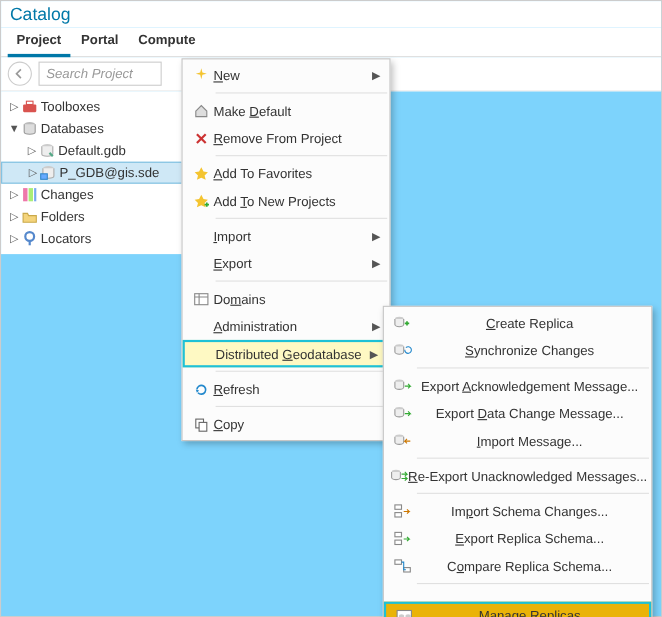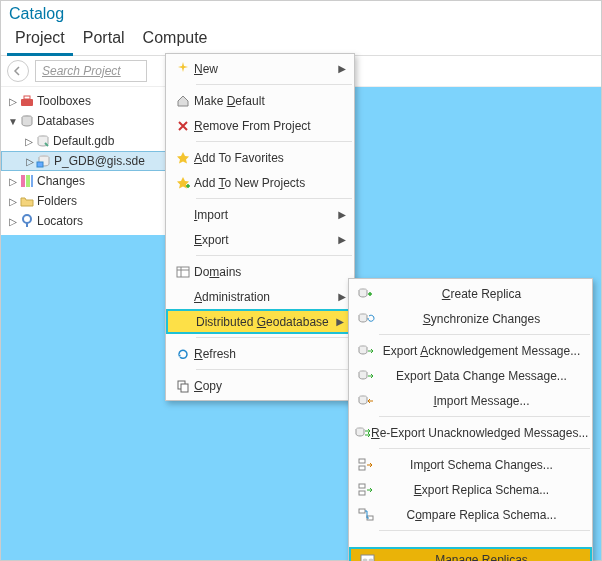--- a/index.html
+++ b/index.html
@@ -1,42 +1,42 @@
 <!DOCTYPE html>
 <html><head>
 <meta charset="utf-8">
 <style>
   * { box-sizing: border-box; margin: 0; padding: 0; font-family: "Segoe UI", Tahoma, sans-serif; }
   body { width: 602px; height: 561px; background: #f9f9f9; font-size: 12px; color: #333; overflow: hidden; position: relative; }
   .panel { width: 100%; height: 100%; background: #7dd3fc; border: 1px solid #ccc; }
   .title-bar { background: #fff; padding: 4px 8px 2px; }
   .title-text { color: #0078a8; font-size: 16px; }
   .tabs { display: flex; border-bottom: 1px solid #ddd; padding: 0 6px; gap: 2px; background: #fff; }
-  .tab { padding: 4px 8px 6px; font-size: 16px; color: #333; cursor: default; }
+  .tab { padding: 4px 8px 6px; font-size: 12px; color: #333; cursor: default; font-weight: bold; }
   .tab.active { border-bottom: 3px solid #0078a8; margin-bottom: -1px; }
   .toolbar-row { display: flex; align-items: center; padding: 4px 6px; border-bottom: 1px solid #eee; gap: 6px; background: #fff; }
   .back-btn { width: 22px; height: 22px; border: 1px solid #ccc; border-radius: 50%; display:flex; align-items:center; justify-content:center; color:#888; font-size:13px;}
   .search-box { flex: 1; height: 22px; border: 1px solid #ccc; display:flex; align-items:center; padding:0 6px; color:#888; max-width: 112px; }
   .tree { padding: 4px 0; background:#fff; width: 165px; position: relative; }
   .tree-row { display:flex; align-items:center; height:20px; padding-right:4px; }
   .tree-indent0 { padding-left: 6px; }
   .tree-indent1 { padding-left: 22px; }
   .twisty { width:12px; display:inline-flex; justify-content:center; color:#555; font-size:10px; }
   .tree-icon { width:16px; height:16px; display:inline-flex; align-items:center; justify-content:center; margin-right:2px; }
   .tree-label { white-space: nowrap; }
   .tree-row.selected { background:#cfe8f6; border:1px solid #7cbfe0; }
   .menu { position:absolute; background:#fcfcfc; border:1px solid #c6c6c6; box-shadow: 2px 3px 6px rgba(0,0,0,0.25); padding:2px 0; }
   .menu1 { left: 165px; top: 53px; width: 190px; }
   .menu2 { left: 348px; top: 278px; width: 245px; text-align: center; }
   .menu-item { display:flex; align-items:center; height:25px; padding: 0 6px 0 6px; position:relative; }
   .menu-item .icon-slot { width:22px; display:flex; align-items:center; justify-content:center; }
   .menu-item .label { flex:1; white-space:nowrap; }
   .menu-item .arrow { width:12px; text-align:center; color:#555; font-size:10px; }
   .menu-sep { height:1px; background:#e0e0e0; margin: 3px 2px 3px 30px; }
-  .menu-item.highlight-menu { background:#fde047; border:2px solid #1ec1d6; }
+  .menu-item.highlight-menu { background:#fef9c3; border:2px solid #1ec1d6; }
   .menu-item.highlight-box { background:#eab308; border:2px solid #1ec1d6;margin-top:16px; }
   .underline-letter { text-decoration: underline; }
   svg { overflow: visible; }
 </style>
 </head>
 <body>
 
 <div class="panel">
   <div class="title-bar">
     <span class="title-text">Catalog</span>
@@ -46,21 +46,21 @@
     <div class="tab">Portal</div>
     <div class="tab">Compute</div>
   </div>
   <div class="toolbar-row">
     <div class="back-btn">
       <svg width="12" height="12" viewBox="0 0 12 12">
           <path d="M7 2 L3 6 L7 10" fill="none" stroke="#999" stroke-width="1.5"></path>
         </svg>
     </div>
     <div class="search-box">
-      <span style="font-style:italic;color:#999;text-decoration:underline;">Search Project</span>
+      <span style="font-style:italic;color:#999;">Search Project</span>
     </div>
   </div>
 
   <div class="tree">
     <div class="tree-row tree-indent0">
       <span class="twisty">▷</span>
       <span class="tree-icon">
           <svg width="14" height="12">
             <rect x="1" y="4" width="12" height="7" fill="#d9534f" rx="1"></rect>
             <rect x="4" y="1" width="6" height="3" fill="none" stroke="#d9534f"></rect>

